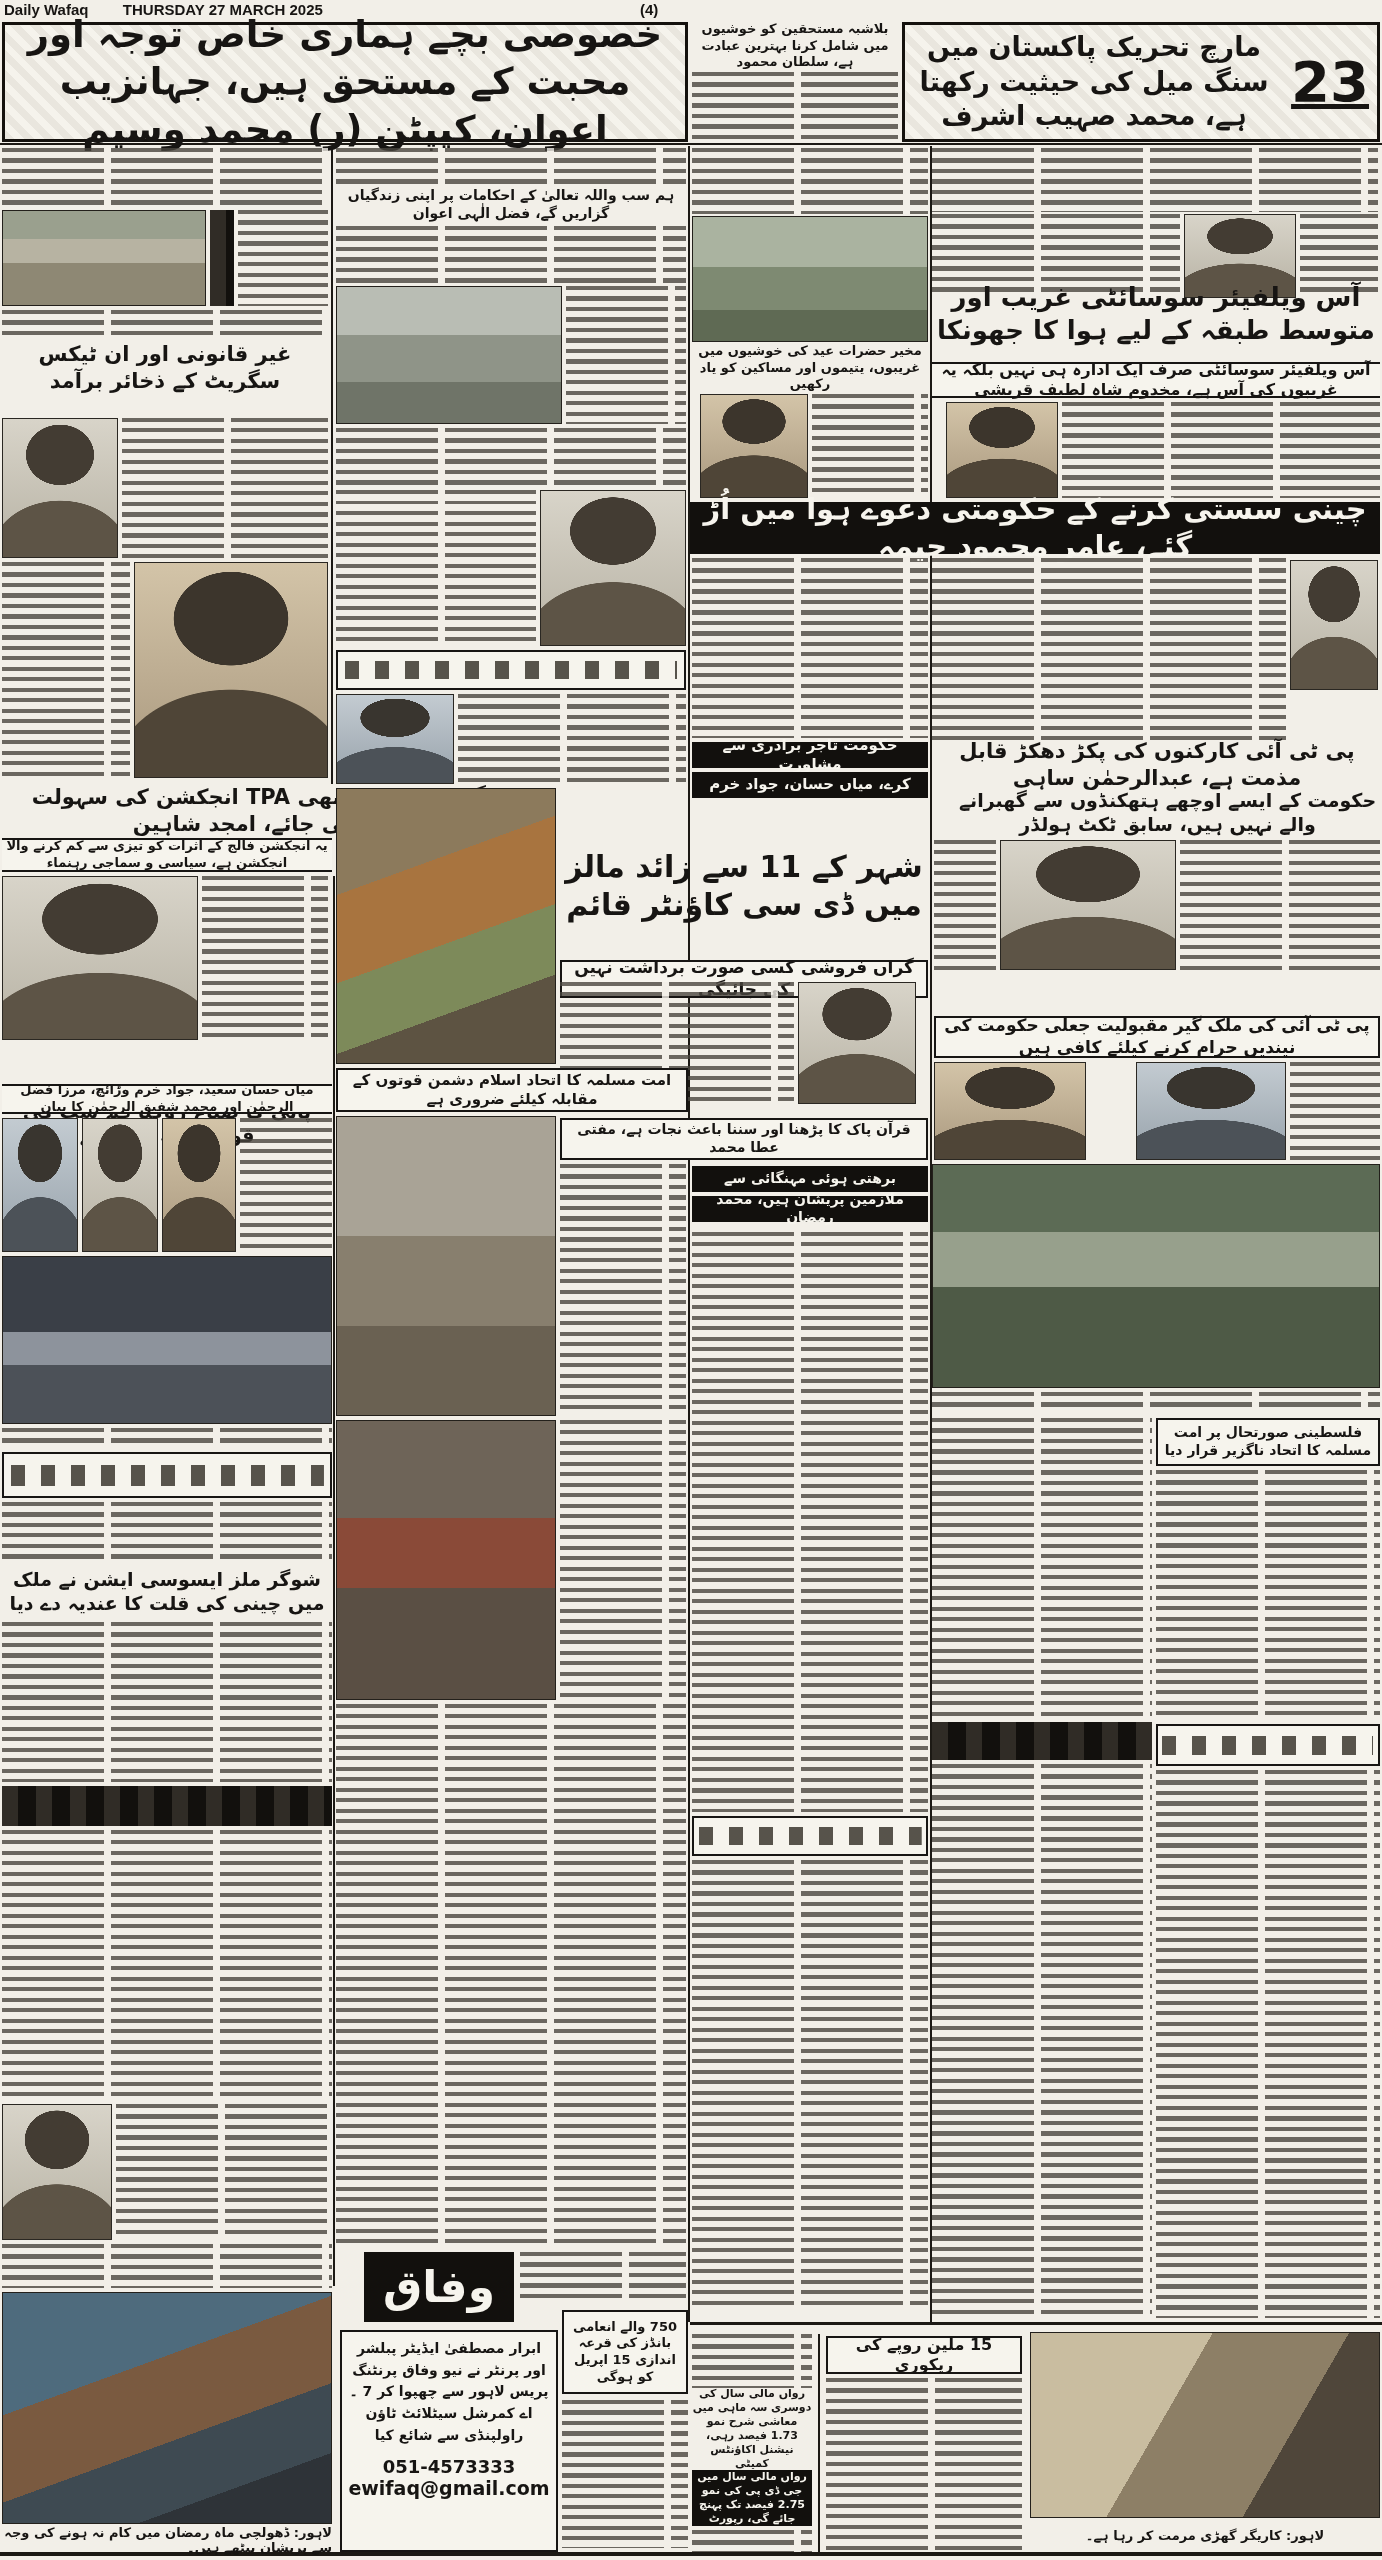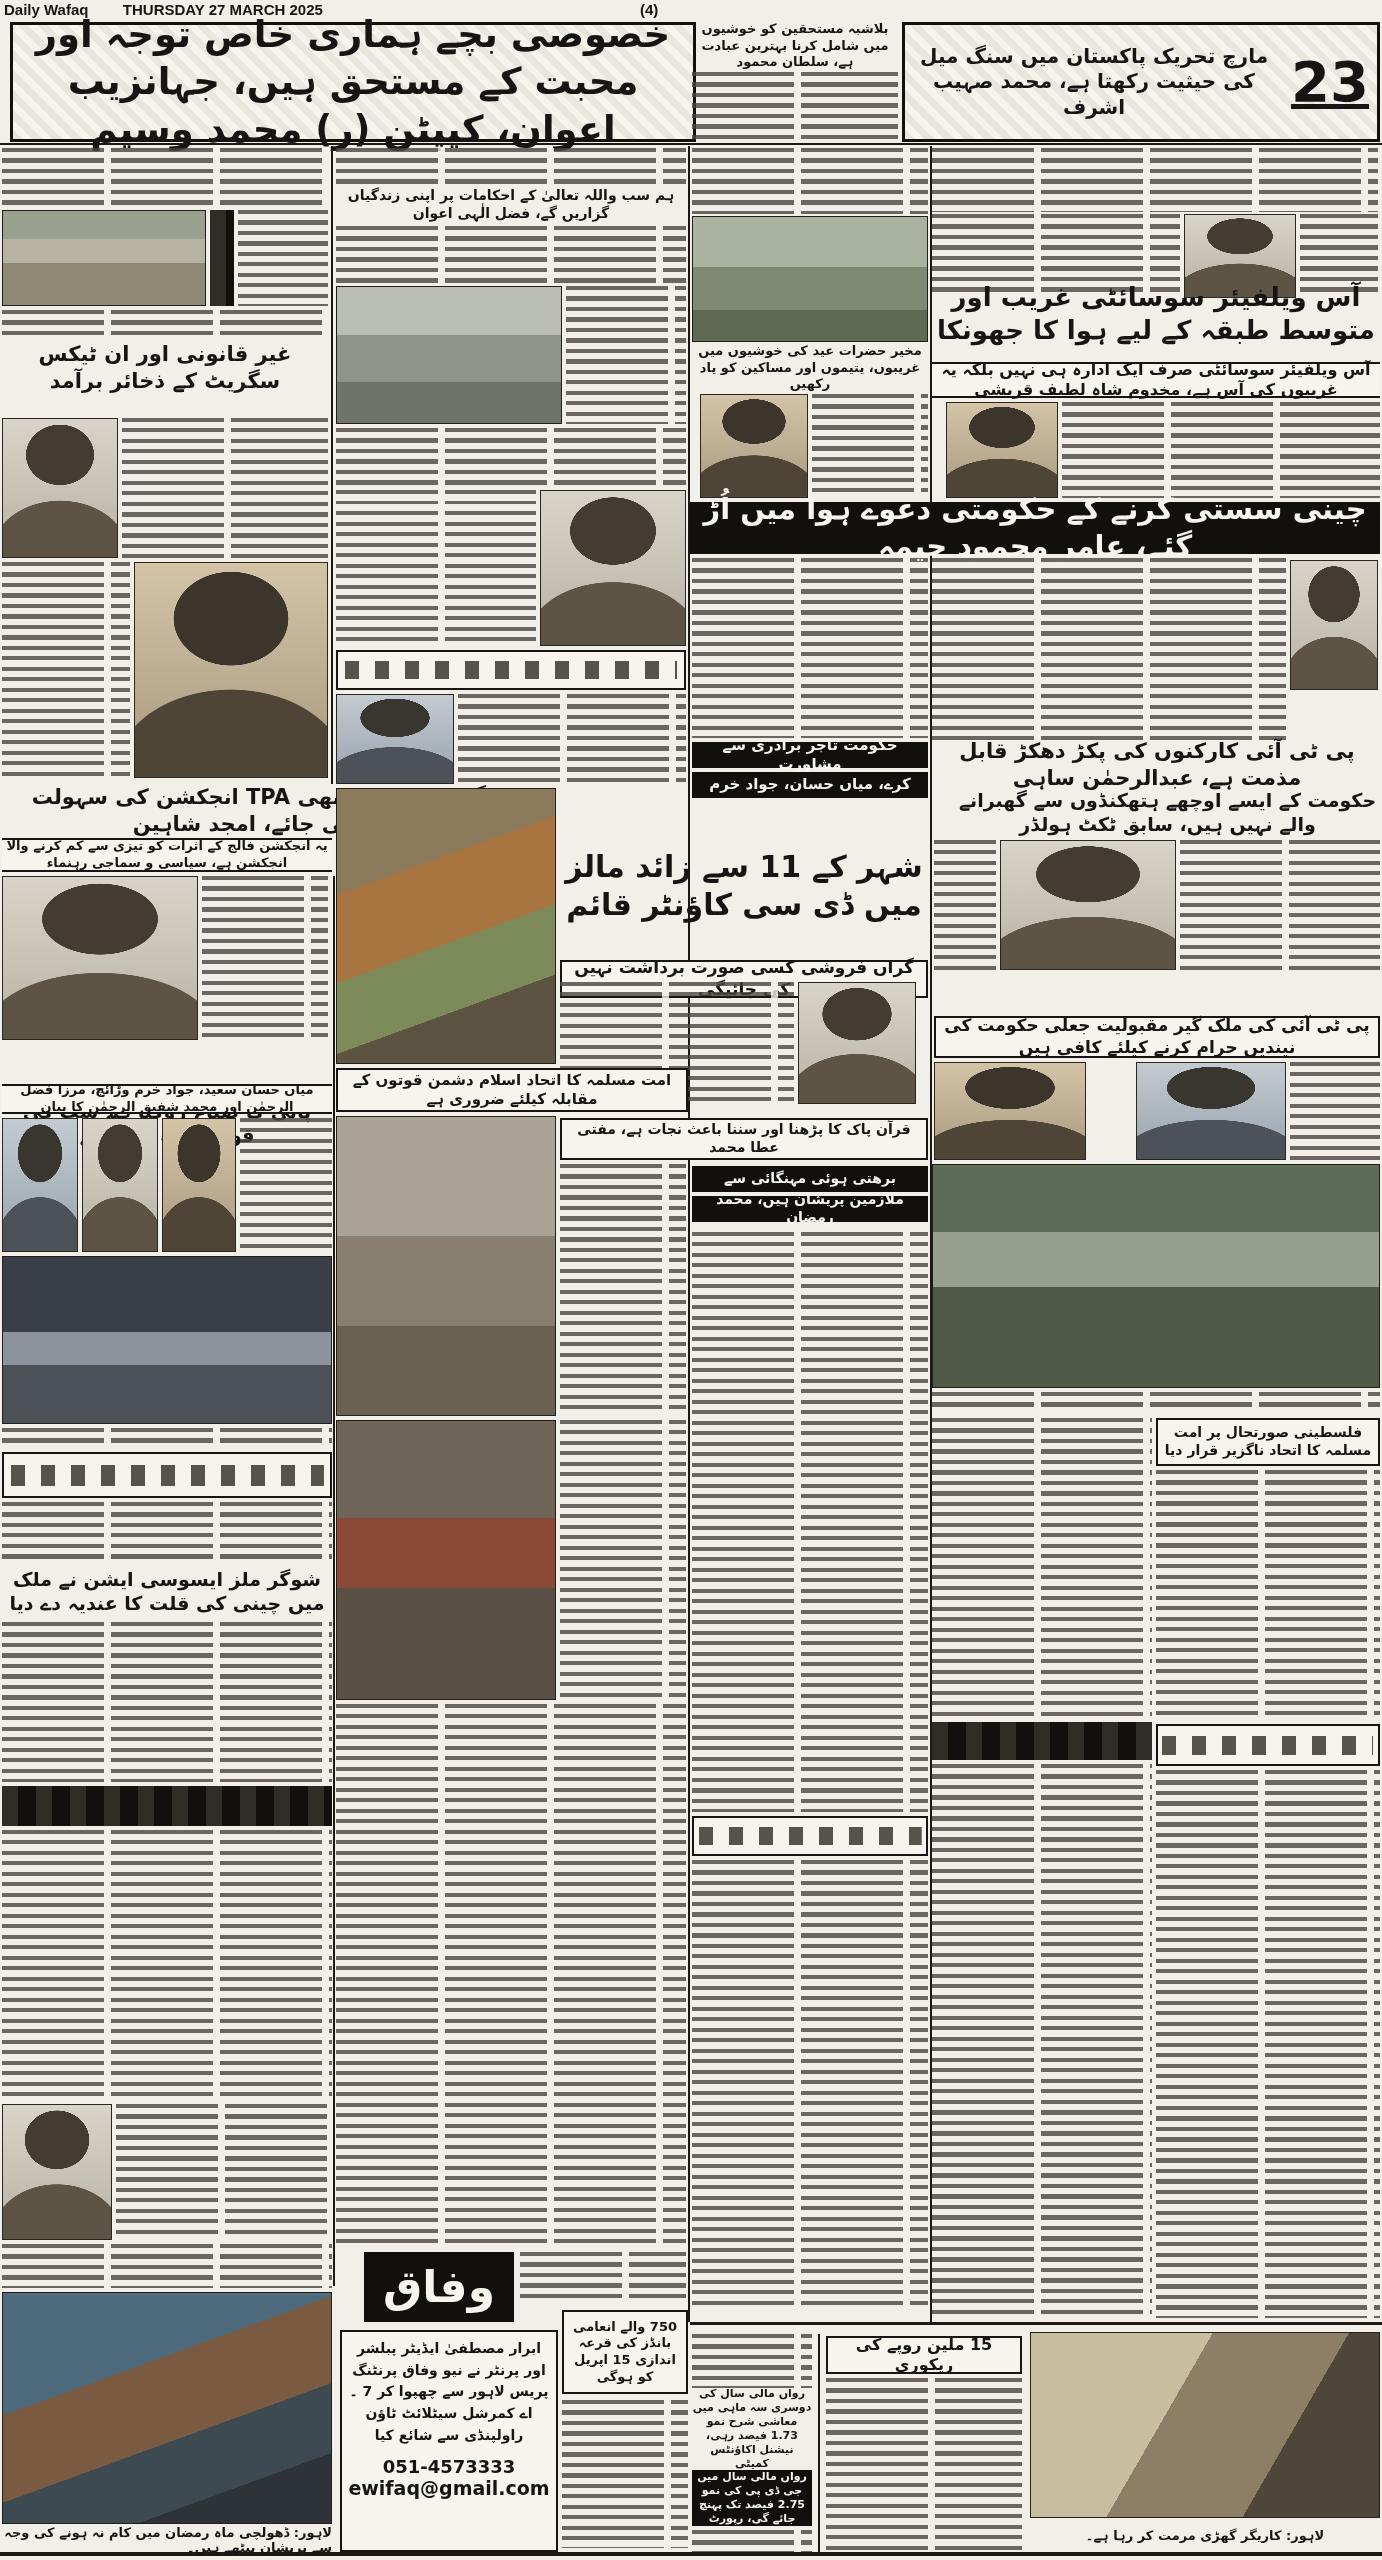--- a/index.html
+++ b/index.html
@@ -62,24 +62,24 @@
   <div class="abs masthead" style="left:640px;top:1px;width:60px;height:18px;">(4)</div>
 
   <div class="abs vrule" style="left:331px;top:146px;width:2px;height:638px;"></div>
   <div class="abs vrule" style="left:688px;top:146px;width:2px;height:2176px;"></div>
   <div class="abs vrule" style="left:930px;top:146px;width:2px;height:2176px;"></div>
   <div class="abs vrule" style="left:333px;top:876px;width:2px;height:1410px;"></div>
   <div class="abs hrule" style="left:0;top:143px;width:1382px;height:2px;"></div>
   <div class="abs hrule" style="left:690px;top:2322px;width:692px;height:3px;"></div>
   <div class="abs hrule" style="left:0;top:2552px;width:1382px;height:4px;"></div>
 
-  <div class="abs hl banner" style="left:10px;top:22px;width:686px;height:120px;font-size:37px;padding:17px 10px;">خصوصی بچے ہماری خاص توجہ اور محبت کے مستحق ہیں، جہانزیب اعوان، کیپٹن (ر) محمد وسیم</div>
+  <div class="abs hl banner" style="left:2px;top:22px;width:686px;height:120px;font-size:37px;padding:17px 10px;">خصوصی بچے ہماری خاص توجہ اور محبت کے مستحق ہیں، جہانزیب اعوان، کیپٹن (ر) محمد وسیم</div>
   <div class="abs hl banner" style="left:902px;top:22px;width:478px;height:120px;padding:4px 8px;">
     <span style="font-size:56px;font-weight:bold;direction:ltr;text-decoration:underline;">23</span>
-    <span style="font-size:20px;margin-right:16px;">مارچ تحریک پاکستان میں سنگ میل کی حیثیت رکھتا ہے، محمد صہیب اشرف</span>
+    <span style="font-size:27px;margin-right:16px;">مارچ تحریک پاکستان میں سنگ میل کی حیثیت رکھتا ہے، محمد صہیب اشرف</span>
   </div>
   <div class="abs hl" style="left:692px;top:24px;width:206px;height:44px;font-size:13px;">بلاشبہ مستحقین کو خوشیوں میں شامل کرنا بہترین عبادت ہے، سلطان محمود</div>
   <div class="abs lines" style="left:692px;top:72px;width:206px;height:68px;"></div>
 
   <div class="abs lines" style="left:2px;top:148px;width:326px;height:58px;"></div>
   <div class="abs photo ph-group" style="left:2px;top:210px;width:204px;height:96px;"></div>
   <div class="abs rev rev-pattern" style="left:210px;top:210px;width:24px;height:96px;"></div>
   <div class="abs lines" style="left:238px;top:210px;width:90px;height:96px;"></div>
   <div class="abs lines" style="left:2px;top:310px;width:326px;height:26px;"></div>
   <div class="abs hl" style="left:2px;top:340px;width:326px;height:56px;font-size:21px;">غیر قانونی اور ان ٹیکس سگریٹ کے ذخائر برآمد</div>

